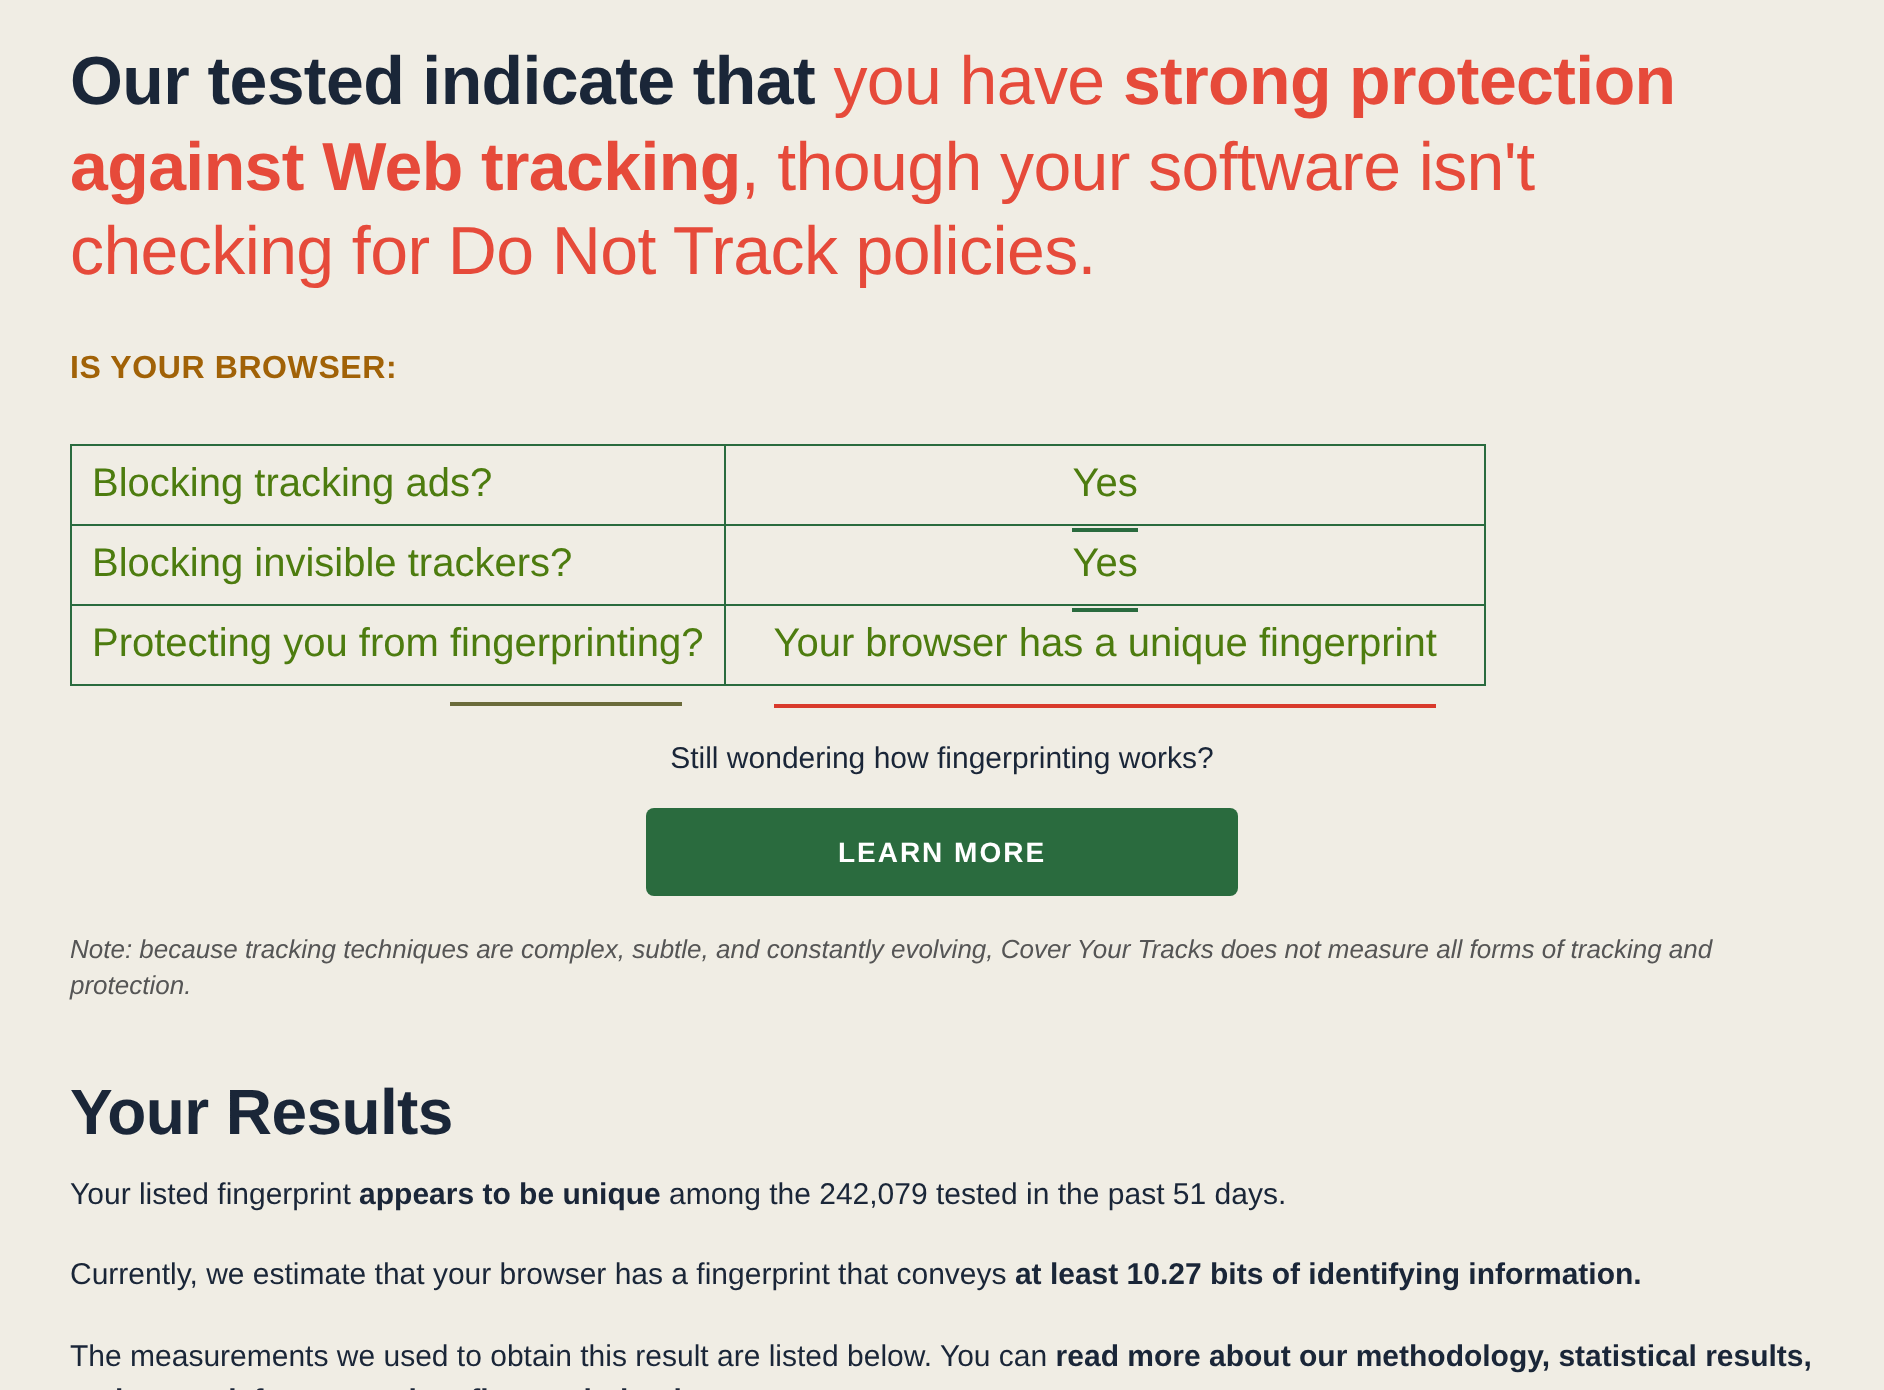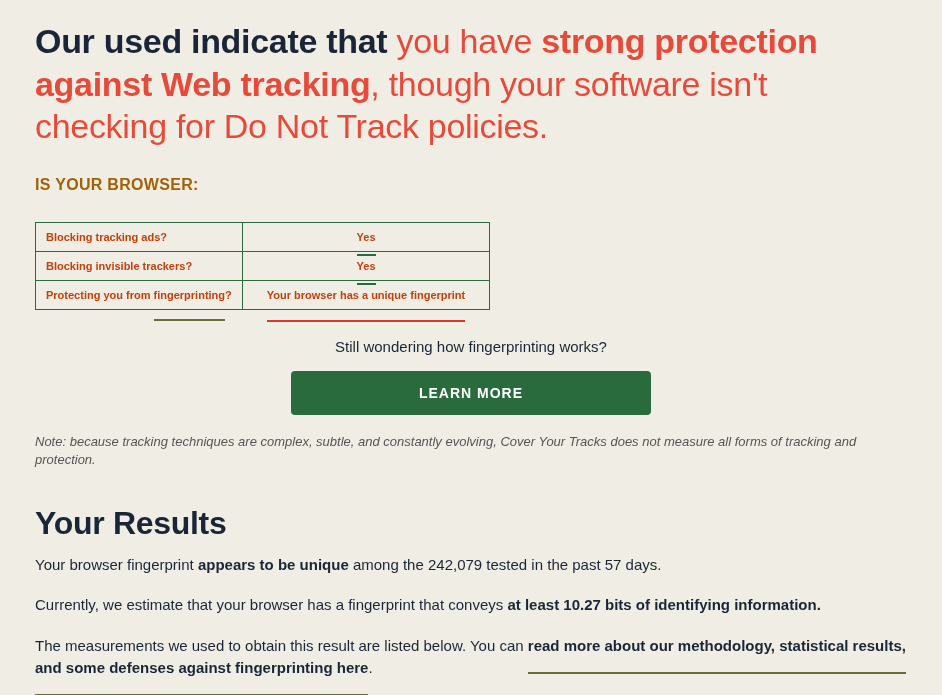--- a/index.html
+++ b/index.html
@@ -35,23 +35,23 @@
     letter-spacing: 0.3px;
     margin-bottom: 28px;
   }
   table.results-table {
     border-collapse: collapse;
     margin-bottom: 28px;
   }
   table.results-table td {
     border: 1px solid #2a6b3e;
     padding: 8px 10px;
-    font-size: 11px;
-    font-weight: 700;
-    color: #c2410c;
+    font-size: 20px;
+    font-weight: 400;
+    color: #4d7c0f;
   }
   table.results-table td.answer {
     text-align: center;
     padding: 8px 24px;
   }
   .ul-green {
     border-bottom: 2px solid #2a6b3e;
     padding-bottom: 11px;
   }
   .ul-red {
@@ -73,21 +73,21 @@
     margin-top: 28px;
   }
   .learn-btn {
     display: inline-block;
     background: #2a6b3e;
     color: #fff;
     font-weight: 700;
     letter-spacing: 1px;
     font-size: 14px;
     padding: 14px 0;
-    width: 360px;
+    width: 296px;
     border-radius: 4px;
     border: none;
     cursor: pointer;
   }
   .note {
     font-style: italic;
     font-size: 13px;
     color: #555;
     line-height: 1.4;
     margin-bottom: 36px;
@@ -104,21 +104,21 @@
     line-height: 1.5;
     color: #1a2638;
     margin: 0 0 18px 0;
   }
   .bold { font-weight: 700; }
 </style>
 </head>
 <body>
 
 <h1 class="headline">
-  <span class="lead">Our used indicate that </span><span class="mid">you have </span><span>strong protection against Web tracking</span><span class="tail">, though your software isn't checking for Do Not Track policies.</span>
+  <span class="lead">Our tested indicate that </span><span class="mid">you have </span><span>strong protection against Web tracking</span><span class="tail">, though your software isn't checking for Do Not Track policies.</span>
 </h1>
 
 <div class="subhead">IS YOUR BROWSER:</div>
 
 <table class="results-table">
   <tbody>
       <tr>
     <td><span>Blocking tracking ads?</span></td>
     <td class="answer"><span class="ul-green">Yes</span></td>
   </tr>
@@ -136,21 +136,21 @@
 <div class="center-block">
   <div class="wonder">Still wondering how fingerprinting works?</div>
   <button class="learn-btn">LEARN MORE</button>
 </div>
 
 <div class="note">Note: because tracking techniques are complex, subtle, and constantly evolving, Cover Your Tracks does not measure all forms of tracking and protection.</div>
 
 <h2 class="results-h">Your Results</h2>
 
 <p class="body">
-  <span>Your browser fingerprint </span><span class="bold">appears to be unique</span><span> among the 242,079 tested in the past 57 days.</span>
+  <span>Your listed fingerprint </span><span class="bold">appears to be unique</span><span> among the 242,079 tested in the past 51 days.</span>
 </p>
 
 <p class="body">
   <span>Currently, we estimate that your browser has a fingerprint that conveys </span><span class="bold">at least 10.27 bits of identifying information.</span>
 </p>
 
 <p class="body">
   <span>The measurements we used to obtain this result are listed below. You can </span><span class="bold ul-olive">read more about our methodology, statistical results, and some defenses against fingerprinting here</span><span>.</span>
 </p>
 

